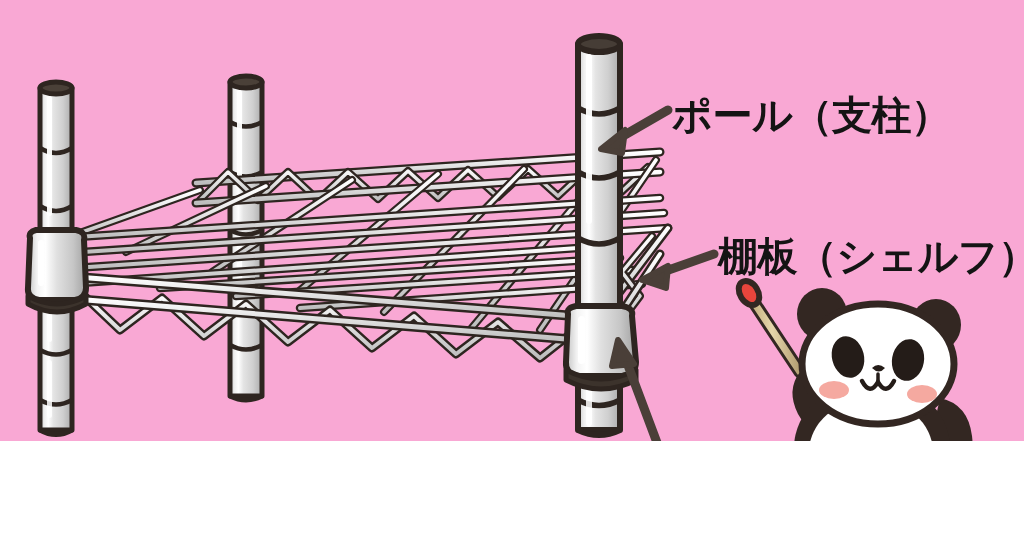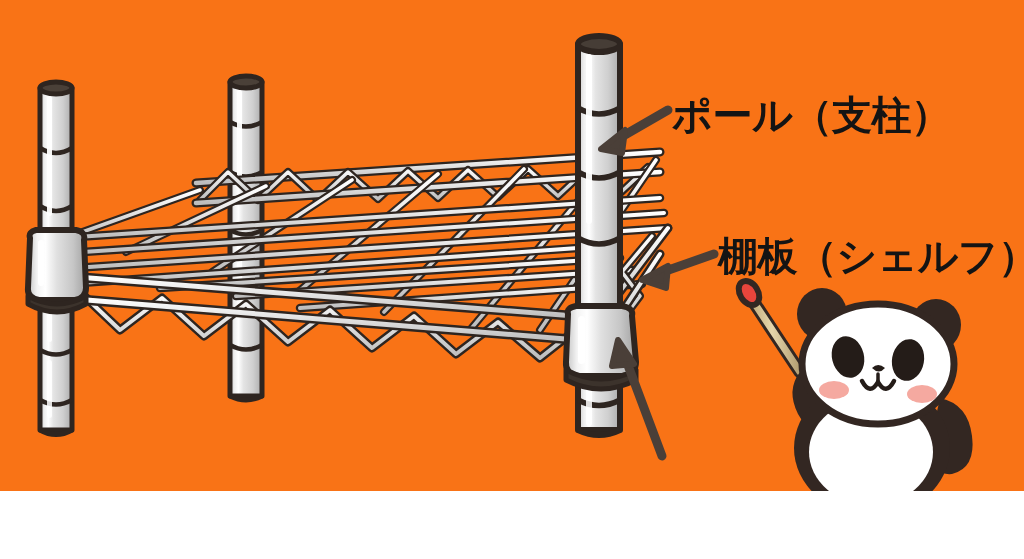--- a/index.html
+++ b/index.html
@@ -7,22 +7,22 @@
     margin: 0;
     padding: 0;
     background: #ffffff;
   }
   body {
     font-family: "Liberation Sans", "DejaVu Sans", sans-serif;
   }
   #stage {
     position: relative;
     width: 1024px;
-    height: 491px;
-    background: #f97316;
+    height: 441px;
+    background: #f9a8d4;
     overflow: hidden;
   }
   #stage svg.layer {
     position: absolute;
     left: 0;
     top: 0;
     width: 1024px;
     height: 559px;
   }
   .label {

